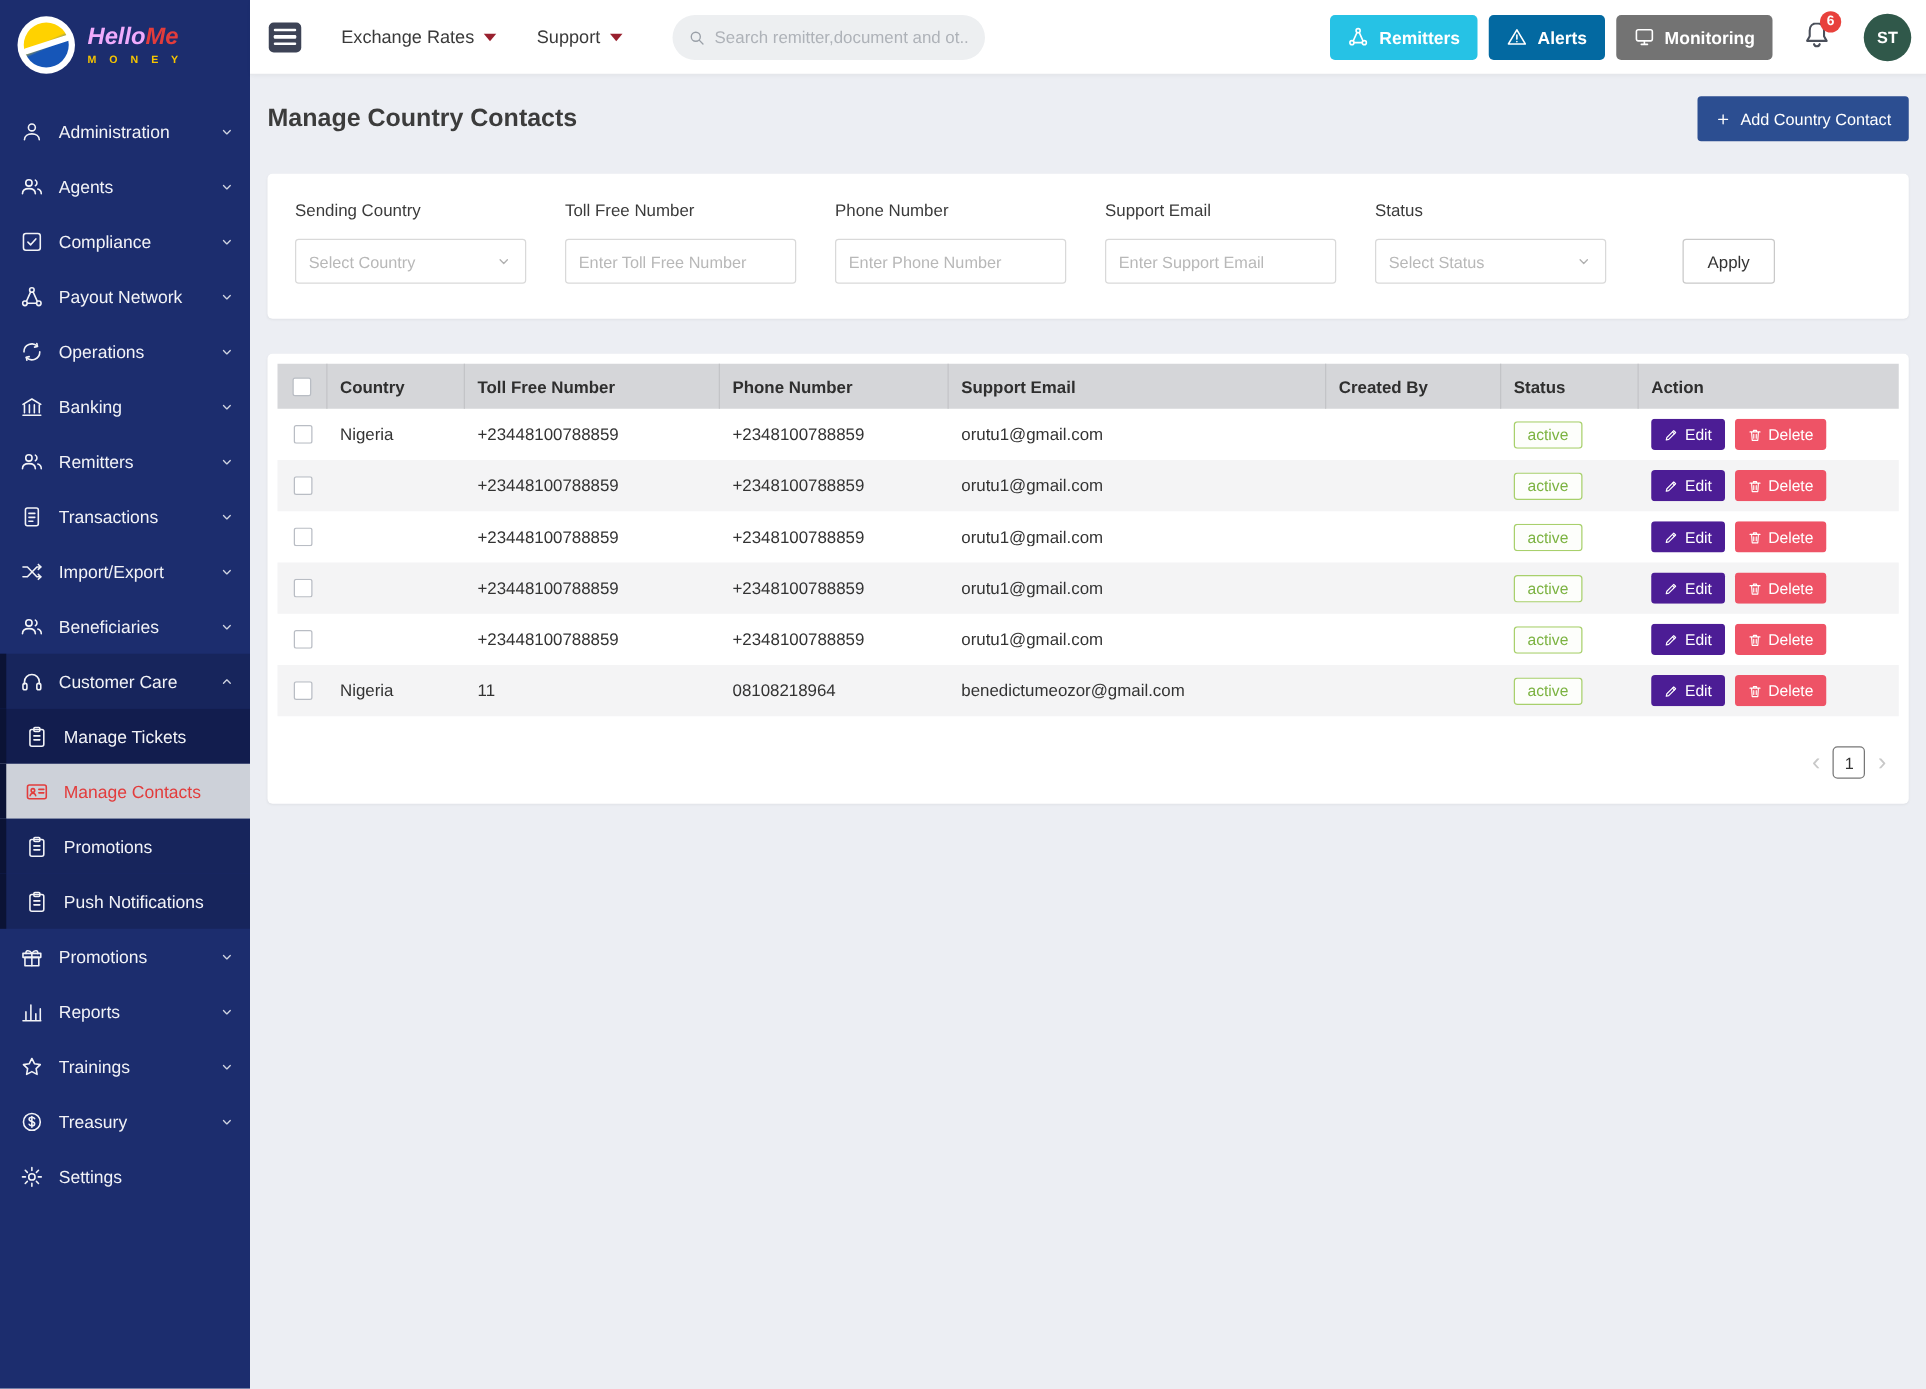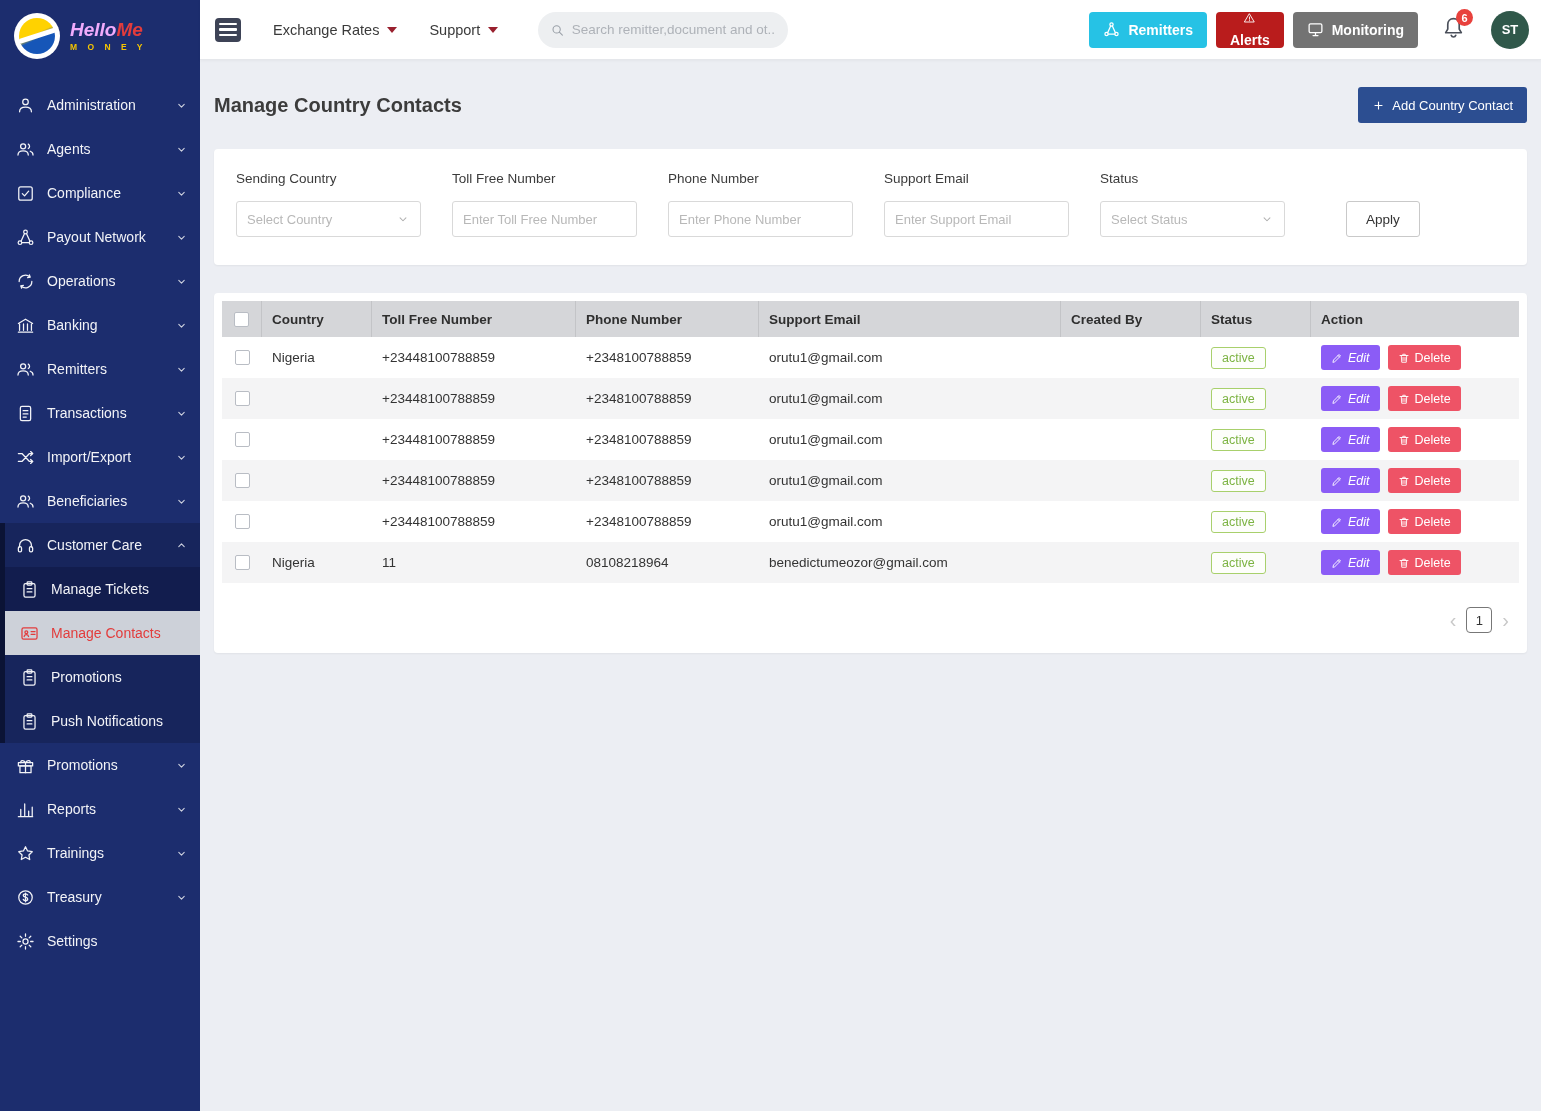--- a/index.html
+++ b/index.html
@@ -39,29 +39,29 @@
   .nav-link { display:flex; align-items:center; gap:8px; margin-left:32px; font-size:14.5px; color:#3a3a3a; cursor:pointer; }
   .caret { width:0; height:0; border-left:5px solid transparent; border-right:5px solid transparent; border-top:6px solid #99202e; }
   .search-wrap { margin-left:40px; width:250px; height:36px; background:#edeff1; border-radius:18px; display:flex; align-items:center; padding:0 12px; gap:7px; }
   .search-wrap svg { width:16px; height:16px; stroke:#9aa0a8; fill:none; stroke-width:1.8; stroke-linecap:round; }
   .search-input { border:none; outline:none; background:transparent; font-size:13.5px; color:#444; width:100%; font-family:"Liberation Sans", sans-serif; }
   .search-input::placeholder { color:#aeb2b8; }
   .topbar-right { margin-left:auto; display:flex; align-items:center; gap:9px; }
   .hdr-btn { height:36px; border:none; border-radius:4px; color:#fff; font-weight:700; font-size:14px; display:flex; align-items:center; gap:8px; padding:0 14px; cursor:pointer; font-family:"Liberation Sans", sans-serif; }
   .hdr-btn svg { width:17px; height:17px; stroke:#fff; fill:none; stroke-width:1.8; stroke-linecap:round; stroke-linejoin:round; }
   .hdr-btn.remitters { background:#26c2e5; }
-  .hdr-btn.alerts { background:#b91c1c;flex-direction:column; }
+  .hdr-btn.alerts { background:#0369a1; }
   .hdr-btn.monitoring { background:#737373;align-items:center; }
   .bell-wrap { position:relative; margin:0 16px 0 14px; cursor:pointer; }
   .bell-wrap svg { width:25px; height:25px; stroke:#4a4f5a; fill:none; stroke-width:1.6; stroke-linecap:round; stroke-linejoin:round; }
   .bell-badge { position:absolute; top:-6px; right:-7px; background:#e8413c; color:#fff; font-size:11px; font-weight:700; min-width:17px; height:17px; border-radius:9px; display:flex; align-items:center; justify-content:center; padding:0 3px; }
   .avatar { width:38px; height:38px; border-radius:50%; background:#30584a; color:#fff; font-size:13px; font-weight:700; display:flex; align-items:center; justify-content:center; cursor:pointer; }
 
   
-  .content { padding:13px 14px; flex:1; overflow:hidden; }
+  .content { padding:3px 14px; flex:1; overflow:hidden; }
   .page-head { display:flex; align-items:center; justify-content:space-between; margin:14px 0 26px; }
   .page-title { font-size:20px; font-weight:600; color:#3c3c3c; }
   .add-btn { background:#2c4e91; color:#fff; border:none; border-radius:3px; height:36px; padding:0 14px; font-size:13px; display:flex; align-items:center; gap:7px; cursor:pointer; font-family:"Liberation Sans", sans-serif; }
   .add-btn svg { width:13px; height:13px; stroke:#fff; fill:none; stroke-width:2; stroke-linecap:round; }
 
   
   .filter-card { background:#fff; border-radius:4px; box-shadow:0 1px 2px rgba(0,0,0,0.05); padding:22px 22px 28px; display:flex; gap:31px; align-items:flex-end; margin-bottom:28px; }
   .f-group { display:flex; flex-direction:column; gap:15px; }
   .f-label { font-size:13.5px; color:#3b3b3b; }
   .f-input, .f-select { width:185px; height:36px; border:1px solid #d9d9d9; border-radius:3px; padding:0 10px; font-size:13px; background:#fff; font-family:"Liberation Sans", sans-serif; }
@@ -78,21 +78,21 @@
   .thead .th { padding:0 10px; height:100%; display:flex; align-items:center; border-right:1px solid #c3c4c7; }
   .thead .th:last-child { border-right:none; }
   .thead .c-check, .trow .c-check { justify-content:center; display:flex; padding:0; }
   .trow { height:41px; font-size:13.5px; color:#333; }
   .trow:nth-child(even) { background:#f4f4f5; }
   .trow .cell { padding:0 10px; overflow:hidden; white-space:nowrap; }
   input[type="checkbox"] { appearance:none; width:15px; height:15px; border:1px solid #b9bdc4; border-radius:2px; background:#fff; cursor:pointer; }
   .badge { display:inline-block; padding:3px 10px; border:1px solid #a8d06c; color:#7cb342; background:#fdfefb; border-radius:3px; font-size:12.5px; }
   .c-action { display:flex; gap:8px; align-items:center; }
   .btn-edit, .btn-del { height:25px; border:none; border-radius:3px; color:#fff; font-size:12.5px; display:inline-flex; align-items:center; gap:5px; padding:0 10px; cursor:pointer; font-family:"Liberation Sans", sans-serif; }
-  .btn-edit { background:#8b5cf6;font-style:italic; }
+  .btn-edit { background:#4c1d95; }
   .btn-del { background:#ee5366; }
   .btn-edit svg, .btn-del svg { width:12px; height:12px; stroke:#fff; fill:none; stroke-width:1.8; stroke-linecap:round; stroke-linejoin:round; }
   .pagination { display:flex; justify-content:flex-end; align-items:center; gap:10px; margin:24px 10px 4px; }
   .pg-chev { color:#c8c8c8; font-size:20px; line-height:1; cursor:pointer; user-select:none; }
   .page-box { min-width:26px; height:26px; border:1px solid #777; border-radius:4px; display:flex; align-items:center; justify-content:center; font-size:13px; color:#333; cursor:pointer; }
 
   .sprite { position:absolute; width:0; height:0; overflow:hidden; }
 </style>
 </head>
 <body>

